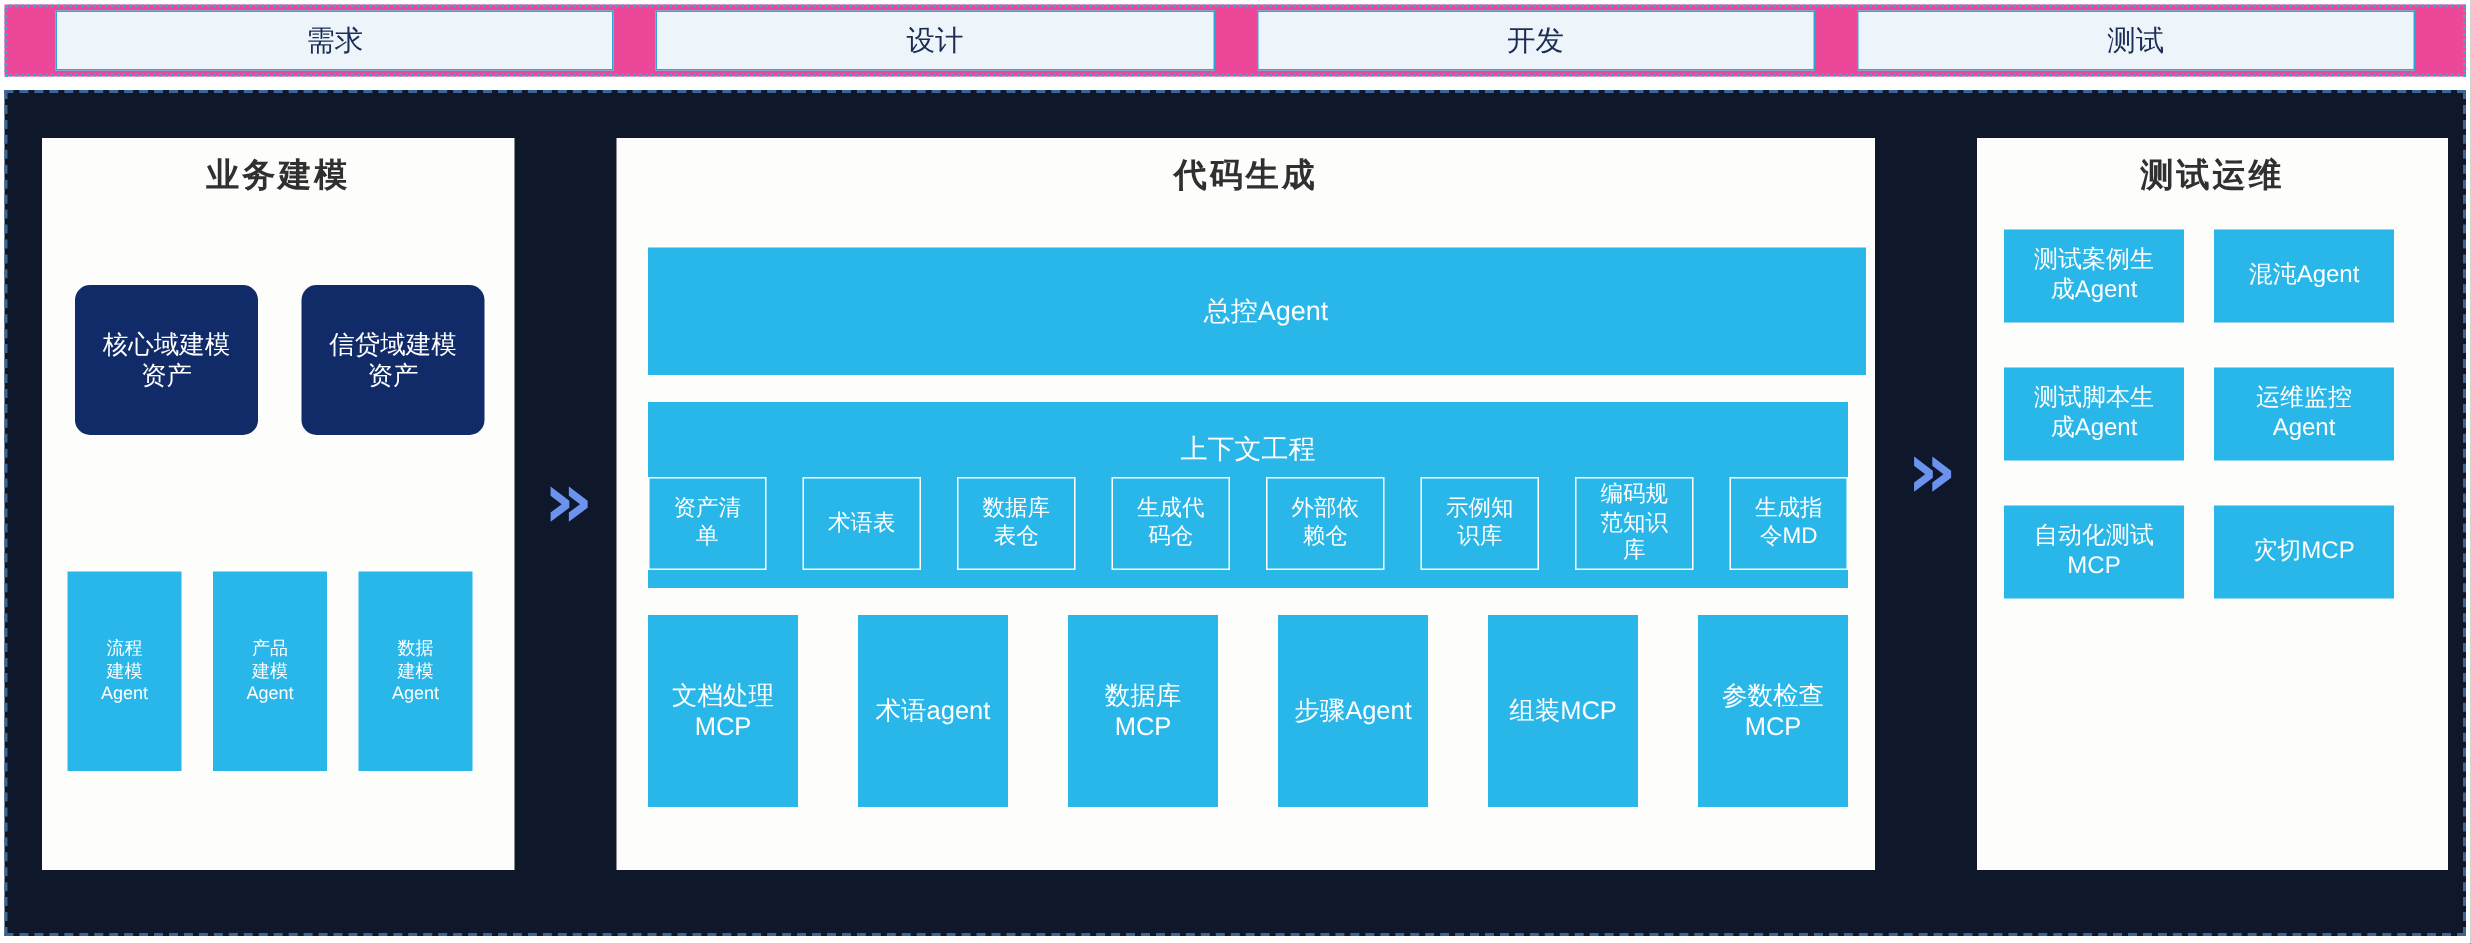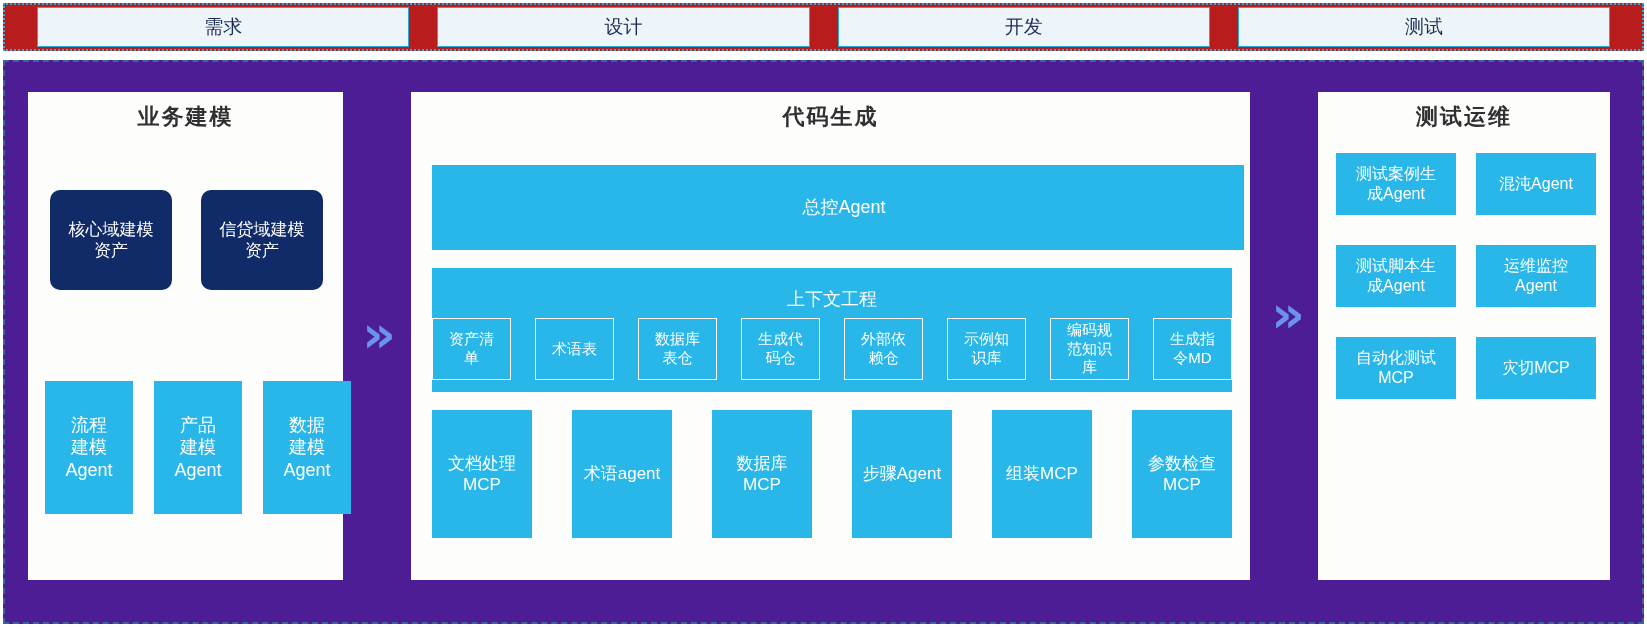--- a/index.html
+++ b/index.html
@@ -3,56 +3,56 @@
 <meta charset="utf-8">
 <style>
   html,body{margin:0;padding:0;background:#fff;}
   .canvas{
     position:relative;width:1647px;height:629px;overflow:hidden;
     font-family:"Liberation Sans",sans-serif;background:#fff;
   }
   
   .phase-strip{
     position:absolute;left:3px;top:3px;right:3px;height:48px;
-    border:2px dotted #29aedd;background:#b91c1c;
+    border:2px dotted #29aedd;background:#ec4899;
     display:flex;align-items:center;padding:0 32px;gap:28px;box-sizing:border-box;
   }
   .phase-box{
     flex:1;height:38px;background:#edf5fa;border:1px solid #2aa9d6;
     display:flex;align-items:center;justify-content:center;
     color:#1c2d55;font-size:19px;
   }
   
   .main{
     position:absolute;left:3px;top:60px;width:1641px;height:564px;
-    border:2px dashed #3b6596;background:#4c1d95;box-sizing:border-box;
+    border:2px dashed #3b6596;background:#0f172a;box-sizing:border-box;
   }
   .panel{position:absolute;background:#fdfdfc;}
   .panel h2{
     margin:10px 0 0 0;text-align:center;font-size:22px;color:#303030;
     font-weight:bold;letter-spacing:2px;
   }
   .panel-left{left:23px;top:30px;width:315px;height:488px;}
   .panel-mid{left:406px;top:30px;width:839px;height:488px;}
-  .panel-right{left:1313px;top:30px;width:292px;height:488px;}
+  .panel-right{left:1313px;top:30px;width:314px;height:488px;}
 
   .cyan{background:#29b7e9;color:#fff;}
   .navy{background:#112b68;color:#fff;}
   .box-text{white-space:pre-line;text-align:center;line-height:1.25;}
 
   
   .asset-row{position:absolute;left:22px;top:98px;display:flex;gap:29px;}
   .asset-box{
     width:122px;height:100px;border-radius:10px;
     display:flex;align-items:center;justify-content:center;font-size:17px;
   }
   .agent-row{position:absolute;left:17px;top:289px;display:flex;gap:21px;}
   .agent-box{
-    width:88px;height:133px;
-    display:flex;align-items:center;justify-content:center;font-size:18px;
+    width:76px;height:133px;
+    display:flex;align-items:center;justify-content:center;font-size:12px;
   }
   
   .master-bar{
     position:absolute;left:21px;top:73px;width:800px;height:85px;
     display:flex;align-items:center;justify-content:center;font-size:18px;padding-left:12px;
   }
   .context-band{position:absolute;left:21px;top:176px;width:800px;height:124px;}
   .band-title{text-align:center;padding-top:19px;font-size:18px;color:#fff;}
   .band-items{display:flex;justify-content:center;gap:24px;margin-top:7px;}
   .ctx-box{

